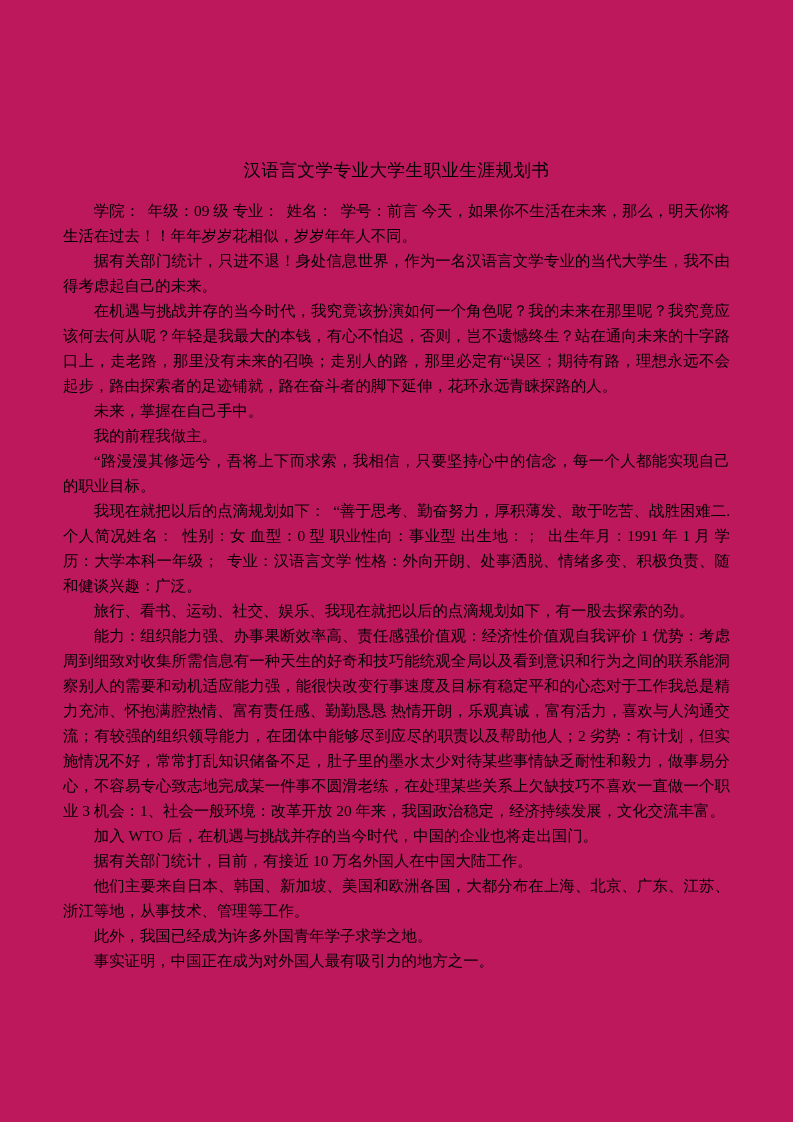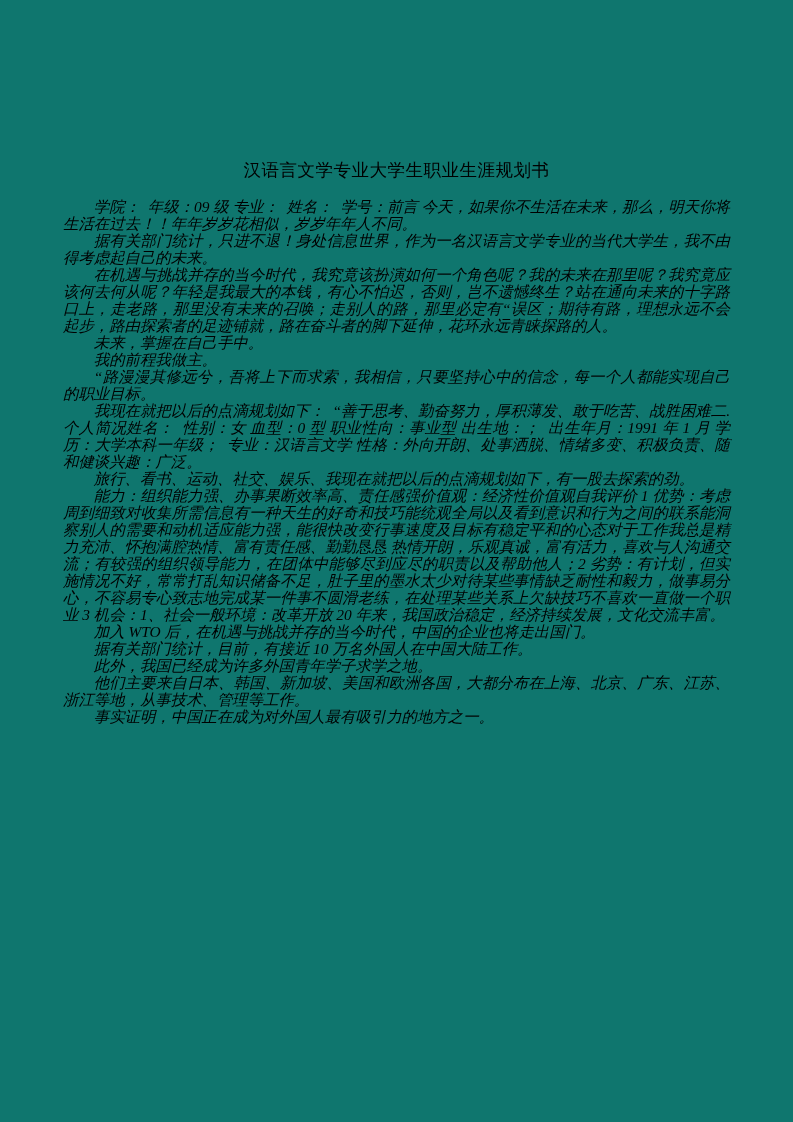--- a/index.html
+++ b/index.html
@@ -5,61 +5,60 @@
   html, body {
     margin: 0;
     padding: 0;
     background: #ffffff;
   }
   .page {
     position: relative;
     width: 793px;
     height: 1122px;
     margin: 0 auto;
-    background: #0f766e;
+    background: #be185d;
     box-sizing: border-box;
     padding: 158px 63px 0 63px;
     color: #000000;
     font-family: "Liberation Serif", "DejaVu Serif", serif;
     overflow: hidden;
   }
   .doc-title {
     font-size: 17.5px;
     font-weight: normal;
     line-height: 24px;
     text-align: center;
     margin: 0 0 16px 0;
     letter-spacing: 0.5px;
   }
   .doc-body p {
     margin: 0;
     font-size: 15.4px;
-    line-height: 17px;
+    line-height: 25px;
     text-align: justify;
     text-indent: 2em;
     white-space: pre-wrap;
     word-break: break-all;
-    font-style: italic;
   }
 </style>
 </head>
 <body>
 
 <div class="page">
   <h1 class="doc-title">汉语言文学专业大学生职业生涯规划书</h1>
 
   <div class="doc-body">
     <p>学院：  年级：09 级 专业：  姓名：  学号：前言 今天，如果你不生活在未来，那么，明天你将生活在过去！！年年岁岁花相似，岁岁年年人不同。</p>
     <p>据有关部门统计，只进不退！身处信息世界，作为一名汉语言文学专业的当代大学生，我不由得考虑起自己的未来。</p>
     <p>在机遇与挑战并存的当今时代，我究竟该扮演如何一个角色呢？我的未来在那里呢？我究竟应该何去何从呢？年轻是我最大的本钱，有心不怕迟，否则，岂不遗憾终生？站在通向未来的十字路口上，走老路，那里没有未来的召唤；走别人的路，那里必定有“误区；期待有路，理想永远不会起步，路由探索者的足迹铺就，路在奋斗者的脚下延伸，花环永远青睐探路的人。</p>
     <p>未来，掌握在自己手中。</p>
     <p>我的前程我做主。</p>
     <p>“路漫漫其修远兮，吾将上下而求索，我相信，只要坚持心中的信念，每一个人都能实现自己的职业目标。</p>
     <p>我现在就把以后的点滴规划如下：  “善于思考、勤奋努力，厚积薄发、敢于吃苦、战胜困难二. 个人简况姓名：  性别：女 血型：0 型 职业性向：事业型 出生地：；  出生年月：1991 年 1 月 学历：大学本科一年级；  专业：汉语言文学 性格：外向开朗、处事洒脱、情绪多变、积极负责、随和健谈兴趣：广泛。</p>
     <p>旅行、看书、运动、社交、娱乐、我现在就把以后的点滴规划如下，有一股去探索的劲。</p>
     <p>能力：组织能力强、办事果断效率高、责任感强价值观：经济性价值观自我评价 1 优势：考虑周到细致对收集所需信息有一种天生的好奇和技巧能统观全局以及看到意识和行为之间的联系能洞察别人的需要和动机适应能力强，能很快改变行事速度及目标有稳定平和的心态对于工作我总是精力充沛、怀抱满腔热情、富有责任感、勤勤恳恳 热情开朗，乐观真诚，富有活力，喜欢与人沟通交流；有较强的组织领导能力，在团体中能够尽到应尽的职责以及帮助他人；2 劣势：有计划，但实施情况不好，常常打乱知识储备不足，肚子里的墨水太少对待某些事情缺乏耐性和毅力，做事易分心，不容易专心致志地完成某一件事不圆滑老练，在处理某些关系上欠缺技巧不喜欢一直做一个职业 3 机会：1、社会一般环境：改革开放 20 年来，我国政治稳定，经济持续发展，文化交流丰富。</p>
     <p>加入 WTO 后，在机遇与挑战并存的当今时代，中国的企业也将走出国门。</p>
     <p>据有关部门统计，目前，有接近 10 万名外国人在中国大陆工作。</p>
+    <p>他们主要来自日本、韩国、新加坡、美国和欧洲各国，大都分布在上海、北京、广东、江苏、浙江等地，从事技术、管理等工作。</p>
     <p>此外，我国已经成为许多外国青年学子求学之地。</p>
-    <p>他们主要来自日本、韩国、新加坡、美国和欧洲各国，大都分布在上海、北京、广东、江苏、浙江等地，从事技术、管理等工作。</p>
     <p>事实证明，中国正在成为对外国人最有吸引力的地方之一。</p>
   </div>
 </div>
 
 </body></html>

